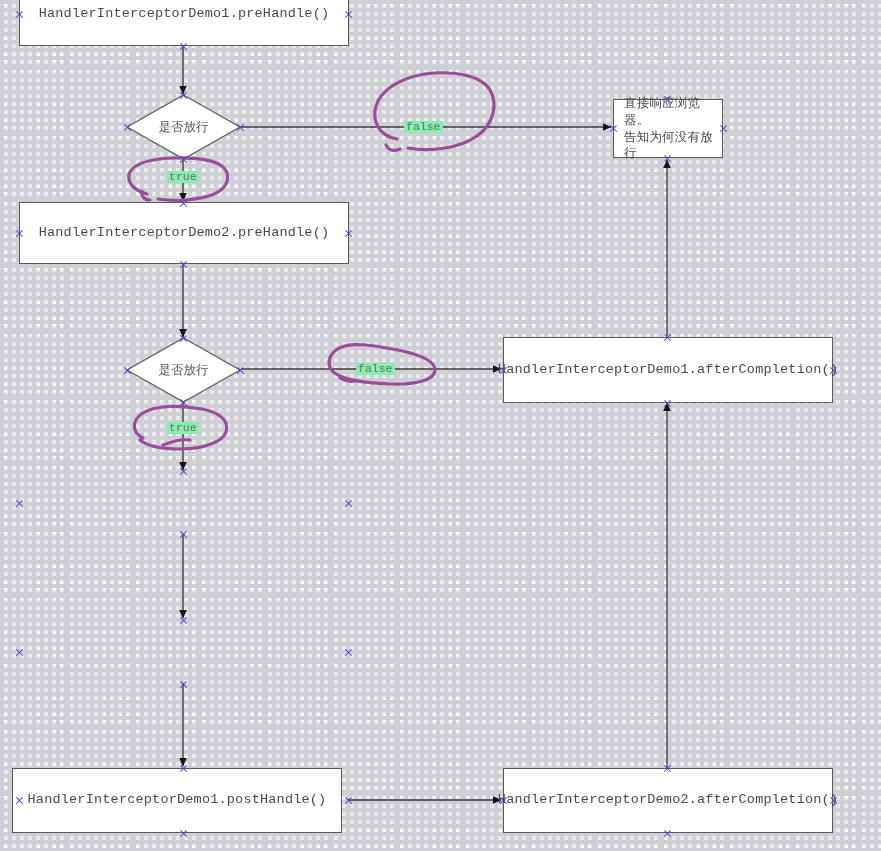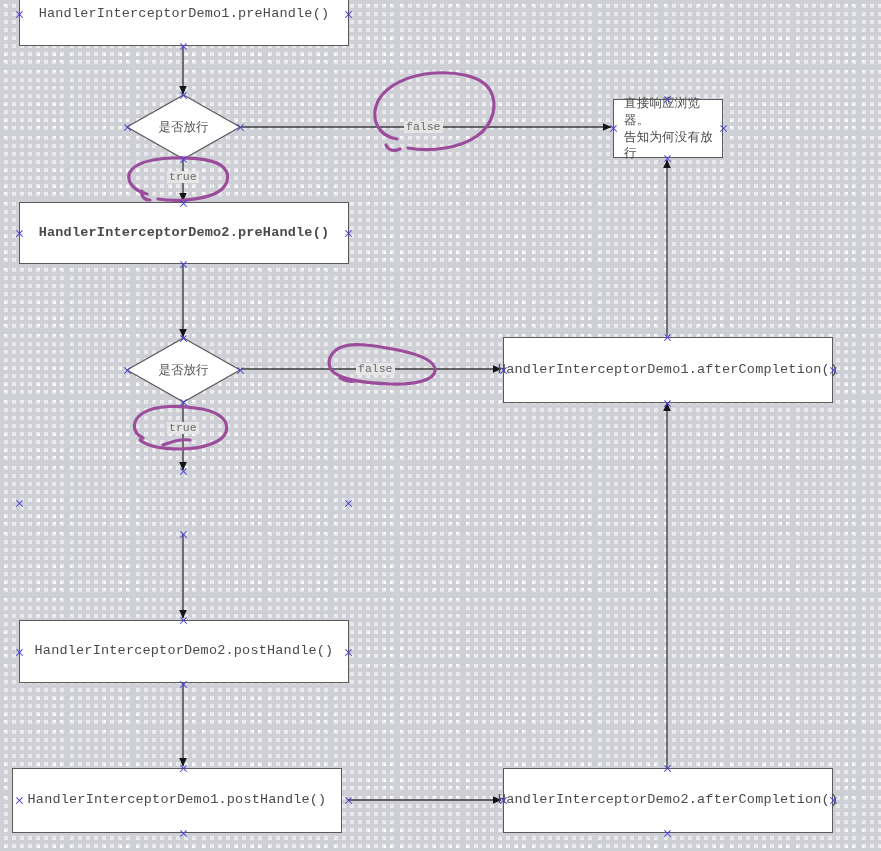--- a/index.html
+++ b/index.html
@@ -109,21 +109,21 @@
   .edge-line {
     stroke: #3a3a3a;
     stroke-width: 1.3;
     fill: none;
   }
   .edge-label {
     position: absolute;
     font-family: "Liberation Mono", "DejaVu Sans Mono", monospace;
     font-size: 11.5px;
     color: #6d6d6d;
-    background: #e5e5e5;
+    background: #86efac;
     padding: 0 2px;
     line-height: 1;
   }
 
   
   .handle {
     position: absolute;
     width: 9px;
     height: 9px;
     margin-left: -4.5px;
@@ -193,31 +193,30 @@
 
   <div class="node" style="left:19px; top:-18px; width:330px; height:64px;">HandlerInterceptorDemo1.preHandle()</div>
 
   <div class="diamond-wrap" style="left:126px; top:94px; width:115px; height:66px;">
     <svg width="115" height="66">
       <polygon points="57.5,1 114,33 57.5,65 1,33" fill="#ffffff" stroke="#5a5a5a" stroke-width="1.2"></polygon>
     </svg>
     <div class="diamond-label">是否放行</div>
   </div>
 
-  <div class="node" style="left:19px; top:202px; width:330px; height:62px;font-weight:bold;">HandlerInterceptorDemo2.preHandle()</div>
+  <div class="node" style="left:19px; top:202px; width:330px; height:62px;">HandlerInterceptorDemo2.preHandle()</div>
 
   <div class="diamond-wrap" style="left:126px; top:337px; width:115px; height:66px;">
     <svg width="115" height="66">
       <polygon points="57.5,1 114,33 57.5,65 1,33" fill="#ffffff" stroke="#5a5a5a" stroke-width="1.2"></polygon>
     </svg>
     <div class="diamond-label">是否放行</div>
   </div>
 
 
-  <div class="node" style="left:19px; top:620px; width:330px; height:63px;">HandlerInterceptorDemo2.postHandle()</div>
 
   <div class="node" style="left:12px; top:768px; width:330px; height:65px;">HandlerInterceptorDemo1.postHandle()</div>
 
   <div class="node cjk" style="left:613px; top:99px; width:110px; height:59px;">直接响应浏览器。
 告知为何没有放行</div>
 
   <div class="node" style="left:503px; top:337px; width:330px; height:66px;">HandlerInterceptorDemo1.afterCompletion()</div>
 
   <div class="node" style="left:503px; top:768px; width:330px; height:65px;">HandlerInterceptorDemo2.afterCompletion()</div>
 

